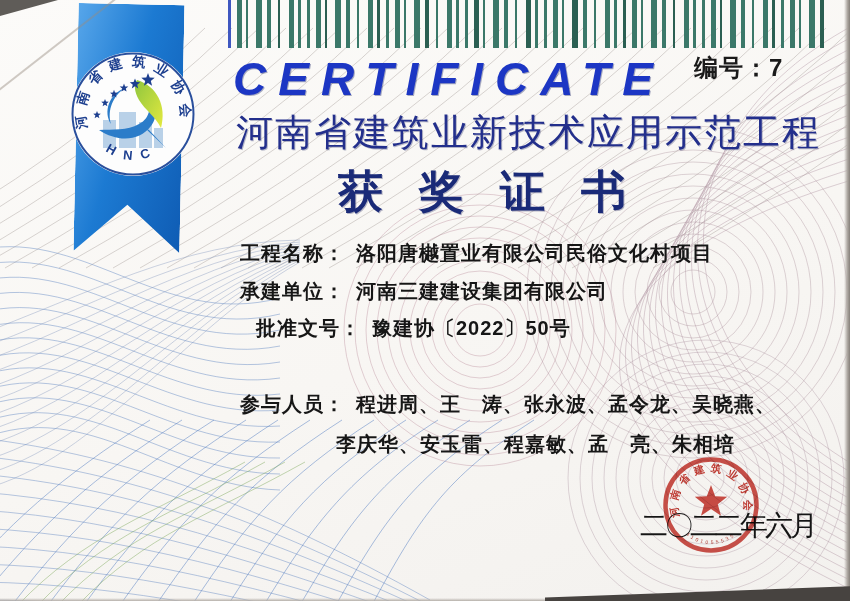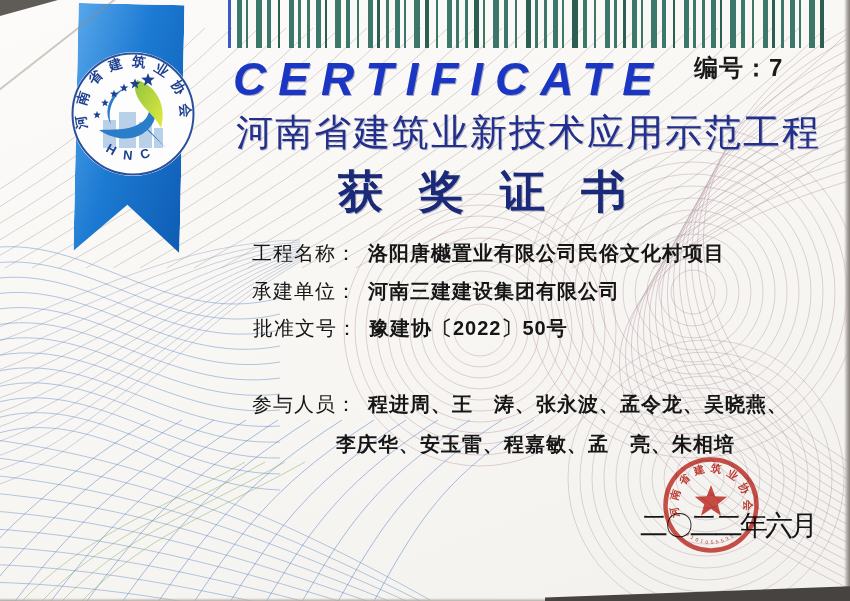--- a/index.html
+++ b/index.html
@@ -16,21 +16,21 @@
           transform:rotate(1.2deg);}
   .emblem{position:absolute;left:70px;top:51px;z-index:4;}
   .title-en{position:absolute;left:233px;top:52px;z-index:5;font-size:46px;font-weight:bold;
             color:#1c36c4;letter-spacing:12px;text-shadow:1px 1px 0 rgba(10,20,90,.35);font-style:italic;}
   .title-zh{position:absolute;left:236px;top:108px;z-index:5;font-size:37px;font-weight:normal;
             color:#232f8c;letter-spacing:2px;white-space:nowrap;text-shadow:1px 1px 0 rgba(20,25,90,.3);}
   .award{position:absolute;left:338px;top:162px;z-index:5;font-size:45px;font-weight:bold;
          color:#1a2a78;letter-spacing:36px;white-space:nowrap;text-shadow:1px 1px 0 rgba(15,20,80,.3);}
   .field-row{position:absolute;z-index:5;white-space:nowrap;font-size:20px;font-weight:bold;
              color:#161616;letter-spacing:1px;}
-  .field-row .lbl{display:inline-block;width:116px;font-weight:normal;margin-left:12px;}
+  .field-row .lbl{display:inline-block;width:116px;font-weight:bold;}
   .date{position:absolute;left:640px;top:507px;z-index:5;font-family:"Liberation Serif",serif;
         font-size:28px;font-weight:normal;color:#151515;letter-spacing:-3px;white-space:nowrap;}
   .seal{position:absolute;left:660px;top:454px;z-index:6;mix-blend-mode:multiply;opacity:.95;}
   .edge-tl{position:absolute;left:0;top:0;width:150px;height:40px;z-index:7;
            background:#5f5c58;clip-path:polygon(0 0,58px 0,0 16px);}
   .fold-line{position:absolute;left:-10px;top:96px;width:165px;height:2px;z-index:7;
              background:rgba(150,140,128,.45);transform:rotate(-38deg);transform-origin:left center;}
   .edge-r{position:absolute;right:0;top:0;bottom:0;width:6px;z-index:7;
           background:linear-gradient(to right,rgba(0,0,0,0),#aaa49e 60%,#857f79);}
   .edge-b{position:absolute;left:0;right:0;bottom:0;height:3px;z-index:7;
@@ -289,21 +289,21 @@
   <div class="title-en">CERTIFICATE</div>
   <div class="title-zh">河南省建筑业新技术应用示范工程</div>
   <div class="award">获奖证书</div>
 
   <div class="field-row" style="left:240px;top:240px;">
     <span class="lbl">工程名称：</span><span>洛阳唐樾置业有限公司民俗文化村项目</span>
   </div>
   <div class="field-row" style="left:240px;top:278px;">
     <span class="lbl">承建单位：</span><span>河南三建建设集团有限公司</span>
   </div>
-  <div class="field-row" style="left:241px;top:315px;">
+  <div class="field-row" style="left:256px;top:315px;">
     <span class="lbl">批准文号：</span><span>豫建协〔2022〕50号</span>
   </div>
   <div class="field-row" style="left:240px;top:391px;">
     <span class="lbl">参与人员：</span><span>程进周、王　涛、张永波、孟令龙、吴晓燕、</span>
   </div>
   <div class="field-row" style="left:336px;top:431px;">
     <span>李庆华、安玉雷、程嘉敏、孟　亮、朱相培</span>
   </div>
 
   <div class="date">二〇二二年六月</div>

